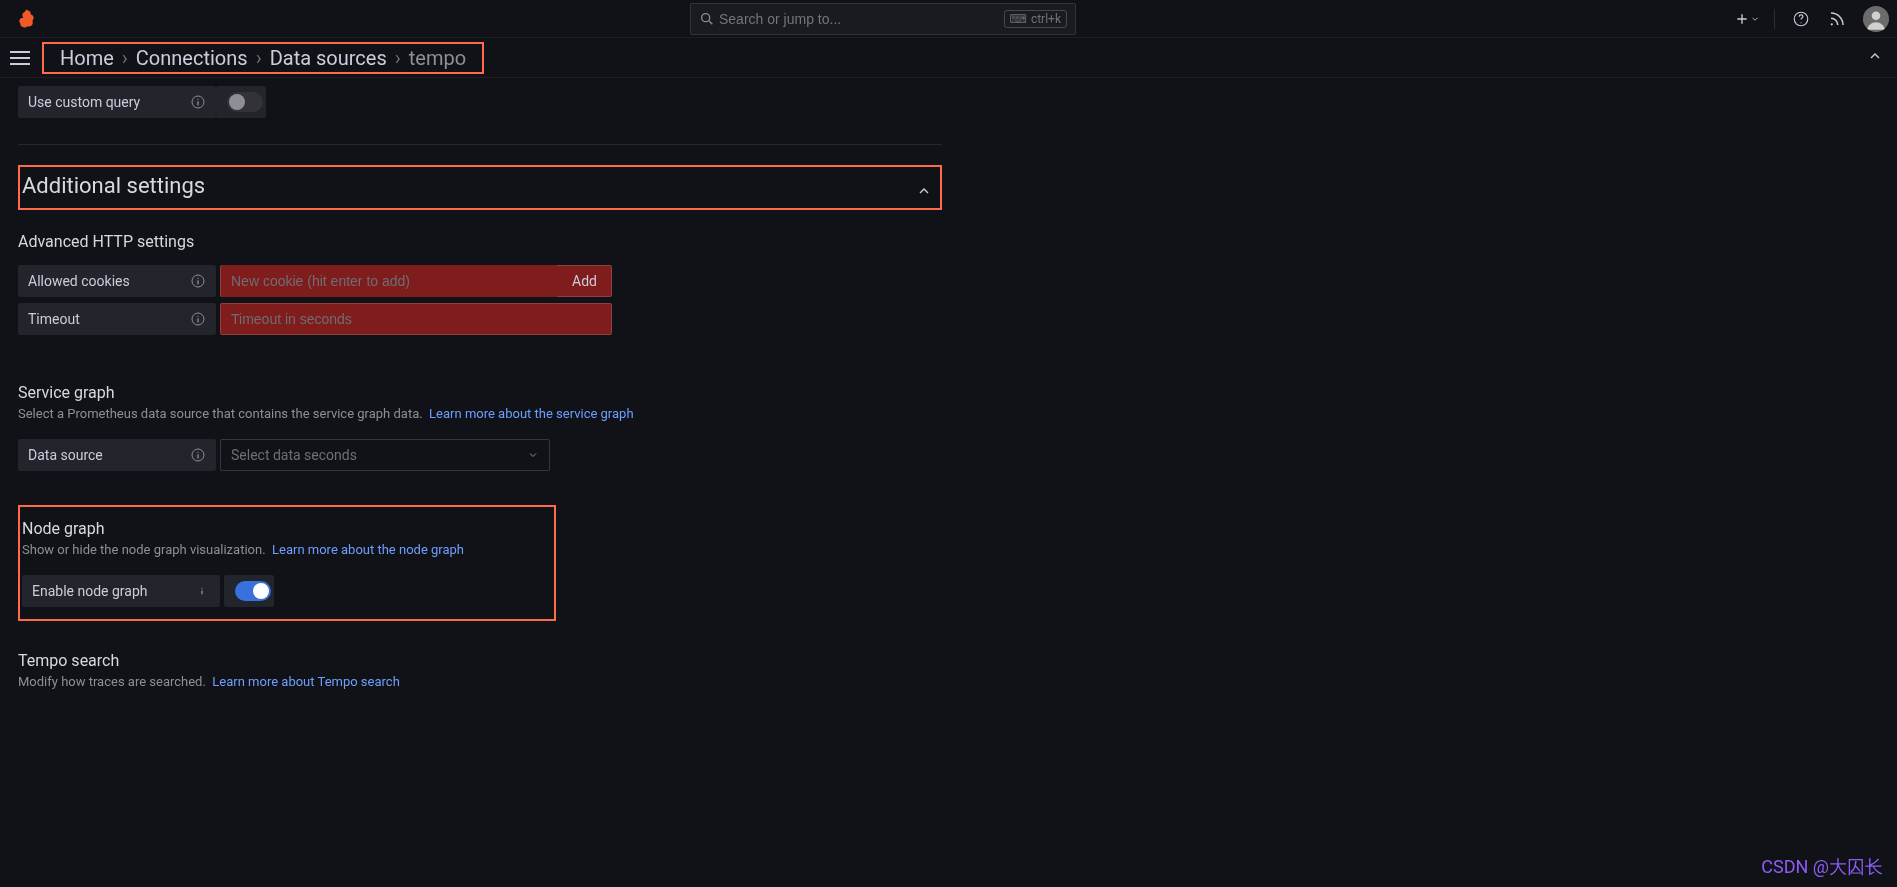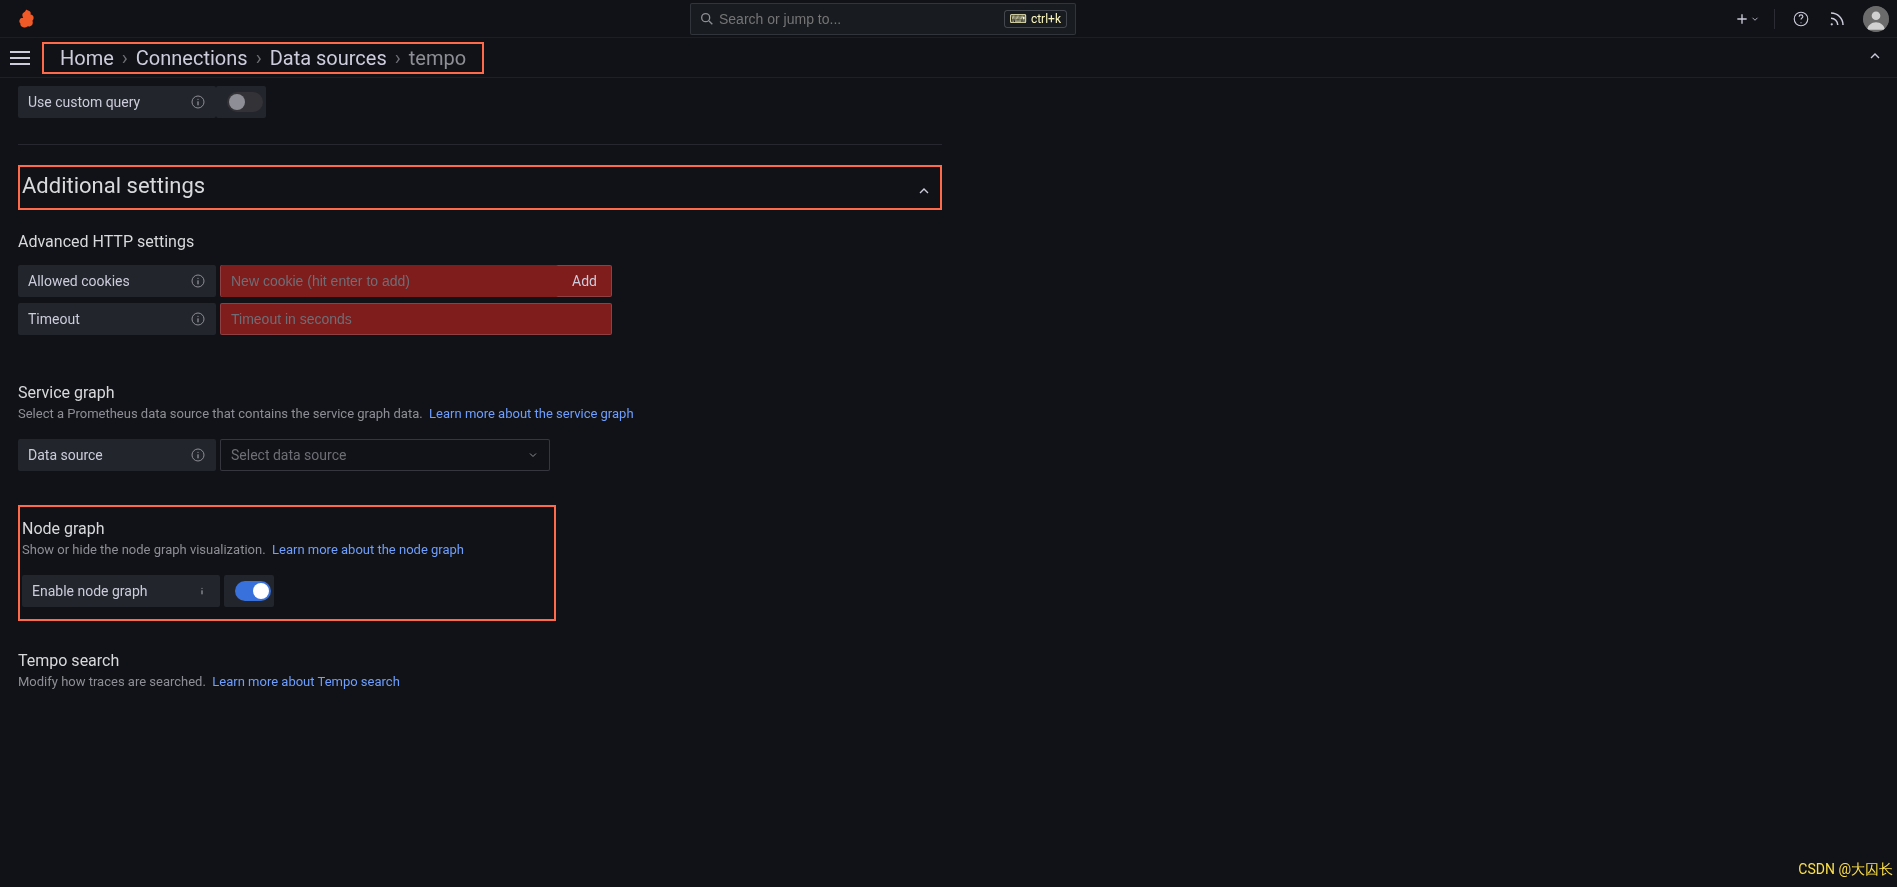--- a/index.html
+++ b/index.html
@@ -3,21 +3,21 @@
 <meta charset="utf-8">
 <style>
 * { margin:0; padding:0; box-sizing:border-box; }
 body { width:1897px; height:887px; background:#111217; color:#ccccdc; font-family:-apple-system,BlinkMacSystemFont,"Segoe UI",Roboto,sans-serif; font-size:14px; overflow:hidden; position:relative; }
 .topbar { height:38px; display:flex; align-items:center; padding:16px 8px; border-bottom:1px solid rgba(255,255,255,0.05); }
 .logo { width:28px; height:28px; margin-left:4px; display:flex; align-items:center; justify-content:center; }
 .logo svg { width:22px; height:22px; }
 .search-wrap { flex:1; display:flex; justify-content:center; }
 .search { width:386px; height:32px; background:#181b1f; border:1px solid rgba(204,204,220,0.15); border-radius:2px; display:flex; align-items:center; padding:0 8px; }
 .search input { flex:1; background:transparent; border:none; color:#ccccdc; font-size:14px; outline:none; padding:0 4px; }
-.kbd { border:1px solid rgba(204,204,220,0.25); border-radius:3px; padding:1px 5px; font-size:12px; color:#fef9c3; margin-left:4px; }
+.kbd { border:1px solid rgba(204,204,220,0.25); border-radius:3px; padding:1px 5px; font-size:12px; color:#737373; margin-left:4px; }
 .kbd-icon { margin-right:4px; }
 .top-right { display:flex; align-items:center; gap:4px; }
 .icon-btn { width:32px; height:32px; display:flex; align-items:center; justify-content:center; border-radius:2px; cursor:pointer; color:#ccccdc; }
 .plus-chev { width:auto; padding:0 4px 0 8px; }
 .divider-v { width:1px; height:20px; background:rgba(204,204,220,0.15); margin:0 6px; }
 .avatar { width:26px; height:26px; border-radius:50%; background:#5a5a5a; display:flex; align-items:center; justify-content:center; margin-left:6px; overflow:hidden; }
 .avatar svg { width:26px; height:26px; }
 .subbar { height:40px; display:flex; align-items:center; padding:0 8px; border-bottom:1px solid rgba(255,255,255,0.06); position:relative; }
 .hamburger { width:24px; height:24px; display:flex; flex-direction:column; justify-content:center; gap:4px; margin-right:10px; cursor:pointer; padding:0 2px; }
 .hamburger span { height:2px; background:#ccccdc; width:20px; }
@@ -48,21 +48,21 @@
 .input-row { display:flex; gap:4px; margin-top:14px; }
 .text-input { height:32px; background:#7f1d1d; border:1px solid rgba(204,204,220,0.2); border-radius:2px; color:#ccccdc; padding:0 10px; font-size:14px; outline:none; }
 .text-input::placeholder { color:#6e6e76; }
 .cookie-input { width:392px; display:flex; align-items:center; }
 .cookie-input input { flex:1; }
 .add-btn { color:#ccccdc; padding:0 14px; cursor:pointer; }
 .timeout-input { width:392px; }
 .select-box { width:330px; height:32px; background:#111217; border:1px solid rgba(204,204,220,0.2); border-radius:2px; display:flex; align-items:center; justify-content:space-between; padding:0 10px; color:#6e6e76; cursor:pointer; }
 .node-box { border:2px solid #ff6b4a; padding:12px 8px 12px 2px; margin-top:34px; width:538px; }
 .tempo-block { margin-top:30px; }
-.watermark { position:absolute; bottom:8px; right:4px; color:#fde047; font-size:14px; }
+.watermark { position:absolute; bottom:8px; right:14px; color:#8b5cf6; font-size:18px; }
 svg { display:block; }
 </style>
 </head>
 <body>
 
 <div class="topbar">
   <div class="logo">
     <svg viewBox="0 0 24 24">
         <path fill="#f05a28" d="M12 2c-1 3-4 3-4 6 0 1 1 3 1 3s-3-1-4 2c-1 2 1 4 1 4s-1 3 3 4c3 1 5-1 5-1s3 1 5-2c1-2 0-4 0-4s2-2 1-5c-1-2-3-2-3-2s1-3-2-4c-2-1-3-1-3-1z"></path>
       </svg>
@@ -198,21 +198,21 @@
   <div class="input-row" style="margin-top:18px">
     <div class="label-box">
       <span class="txt">Data source</span>
       <svg class="info-icon" viewBox="0 0 24 24">
           <circle cx="12" cy="12" r="9" stroke="currentColor" stroke-width="1.5" fill="none"></circle>
           <circle cx="12" cy="8" r="1" fill="currentColor"></circle>
           <rect x="11" y="11" width="2" height="6" fill="currentColor"></rect>
         </svg>
     </div>
     <div class="select-box">
-      <span>Select data source</span>
+      <span>Select data seconds</span>
       <svg width="12" height="12" viewBox="0 0 24 24">
           <path stroke="#8e8e96" stroke-width="2" fill="none" d="M6 9l6 6 6-6"></path>
         </svg>
     </div>
   </div>
 
   <div class="node-box">
     <div class="sub-h" style="margin-top:0">Node graph</div>
     <div class="sub-desc">
       <span>Show or hide the node graph visualization.</span>

